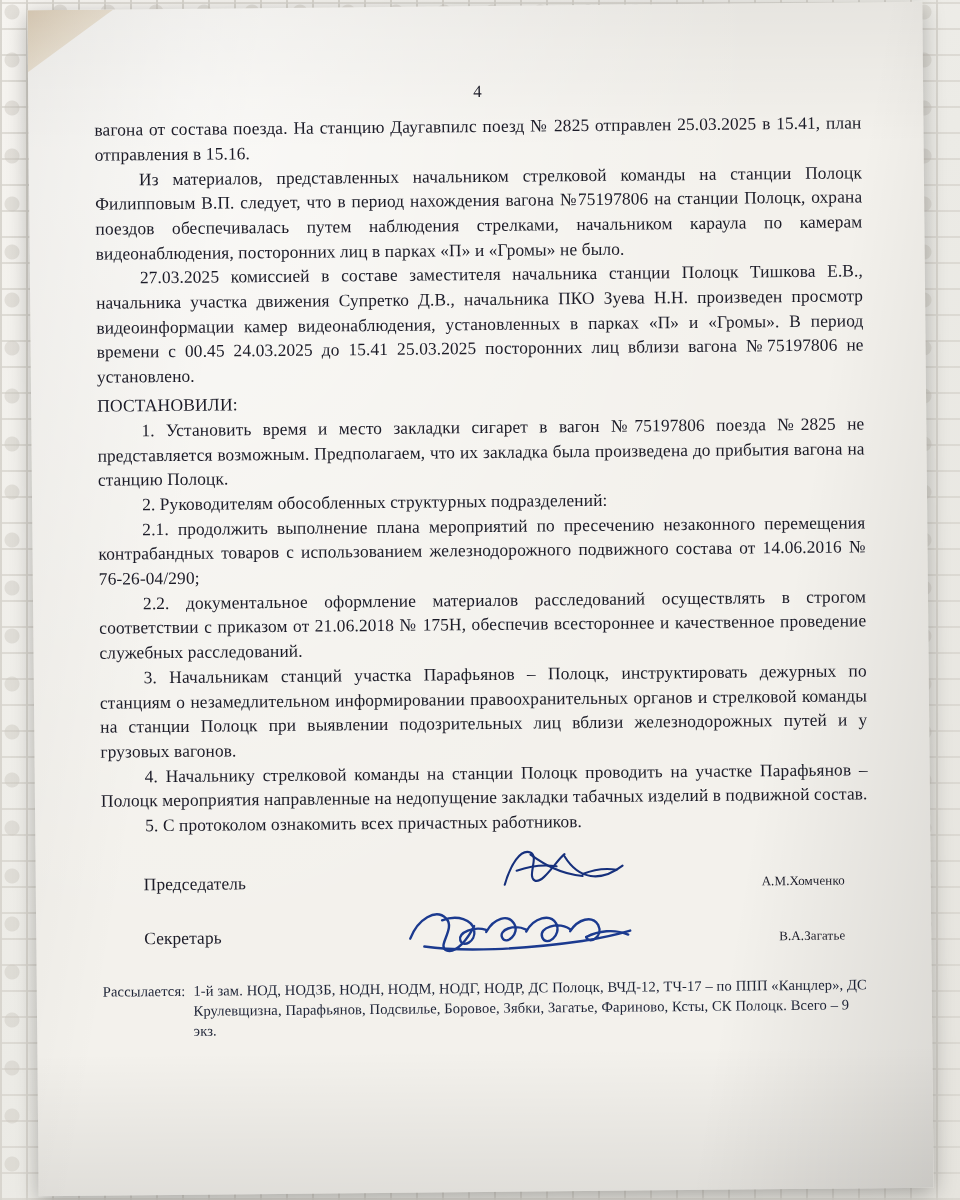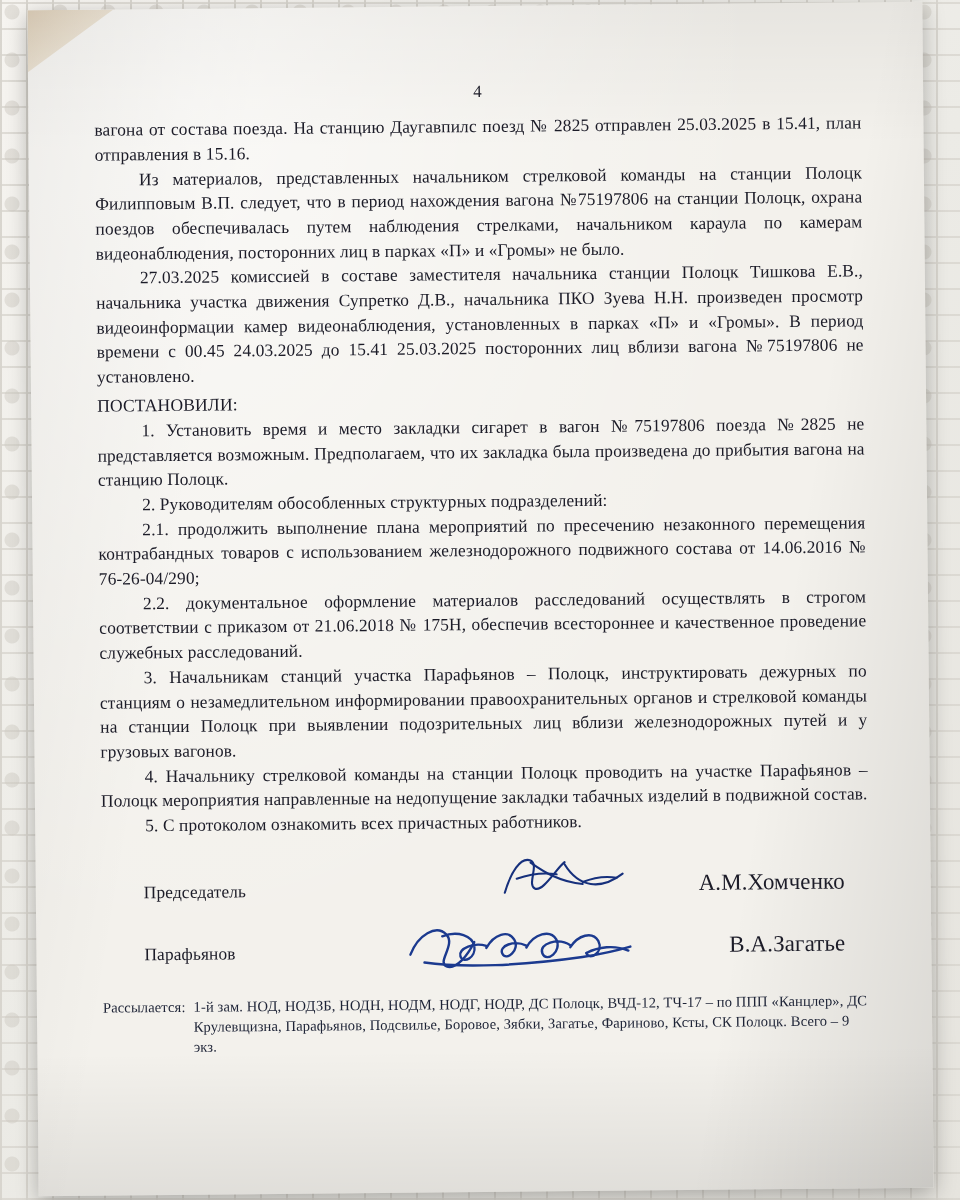--- a/index.html
+++ b/index.html
@@ -107,21 +107,21 @@
     position: relative;
   }
   .sig-row {
     display: flex;
     align-items: flex-end;
     justify-content: space-between;
     margin-top: 30px;
     position: relative;
   }
   .sig-role { padding-left: 42px; font-size: 17.4px; }
-  .sig-name { padding-right: 24px; font-size: 23px; }
+  .sig-name { padding-right: 24px; font-size: 13px; }
   .scribble {
     position: absolute;
     pointer-events: none;
   }
   .scribble svg { display: block; }
 
   
   #distribution {
     margin-top: 30px;
     display: flex;
@@ -171,21 +171,21 @@
               <path d="M78 16 C84 26, 92 34, 104 36 C116 38, 128 32, 136 26"></path>
               <path d="M96 34 C106 30, 118 28, 130 30"></path>
               <path d="M30 30 C42 26, 58 24, 70 26"></path>
             </g>
           </svg>
         </div>
         <div class="sig-name">А.М.Хомченко</div>
       </div>
 
       <div class="sig-row">
-        <div class="sig-role">Парафьянов</div>
+        <div class="sig-role">Секретарь</div>
         <div class="scribble" style="left:300px; bottom:-14px;">
           <svg width="240" height="60" viewBox="0 0 240 60">
             <g fill="none" stroke="#1b3a8f" stroke-width="2.4" stroke-linecap="round">
               <path d="M8 36 C16 16, 34 6, 44 16 C54 26, 34 44, 44 48 C54 52, 66 36, 72 24"></path>
               <path d="M40 18 C56 12, 70 18, 72 28 C74 40, 60 46, 58 38 C56 30, 72 24, 84 28"></path>
               <path d="M84 30 C92 16, 106 12, 112 22 C118 32, 104 44, 100 36 C96 28, 112 22, 124 28"></path>
               <path d="M124 30 C132 16, 148 12, 154 22 C160 34, 144 46, 140 36 C136 26, 156 20, 168 28"></path>
               <path d="M168 30 C176 18, 190 14, 196 24 C202 36, 186 44, 184 36"></path>
               <path d="M184 36 C196 30, 212 28, 226 34"></path>
               <path d="M22 44 C60 50, 120 48, 180 40 C200 37, 214 34, 228 30"></path>

